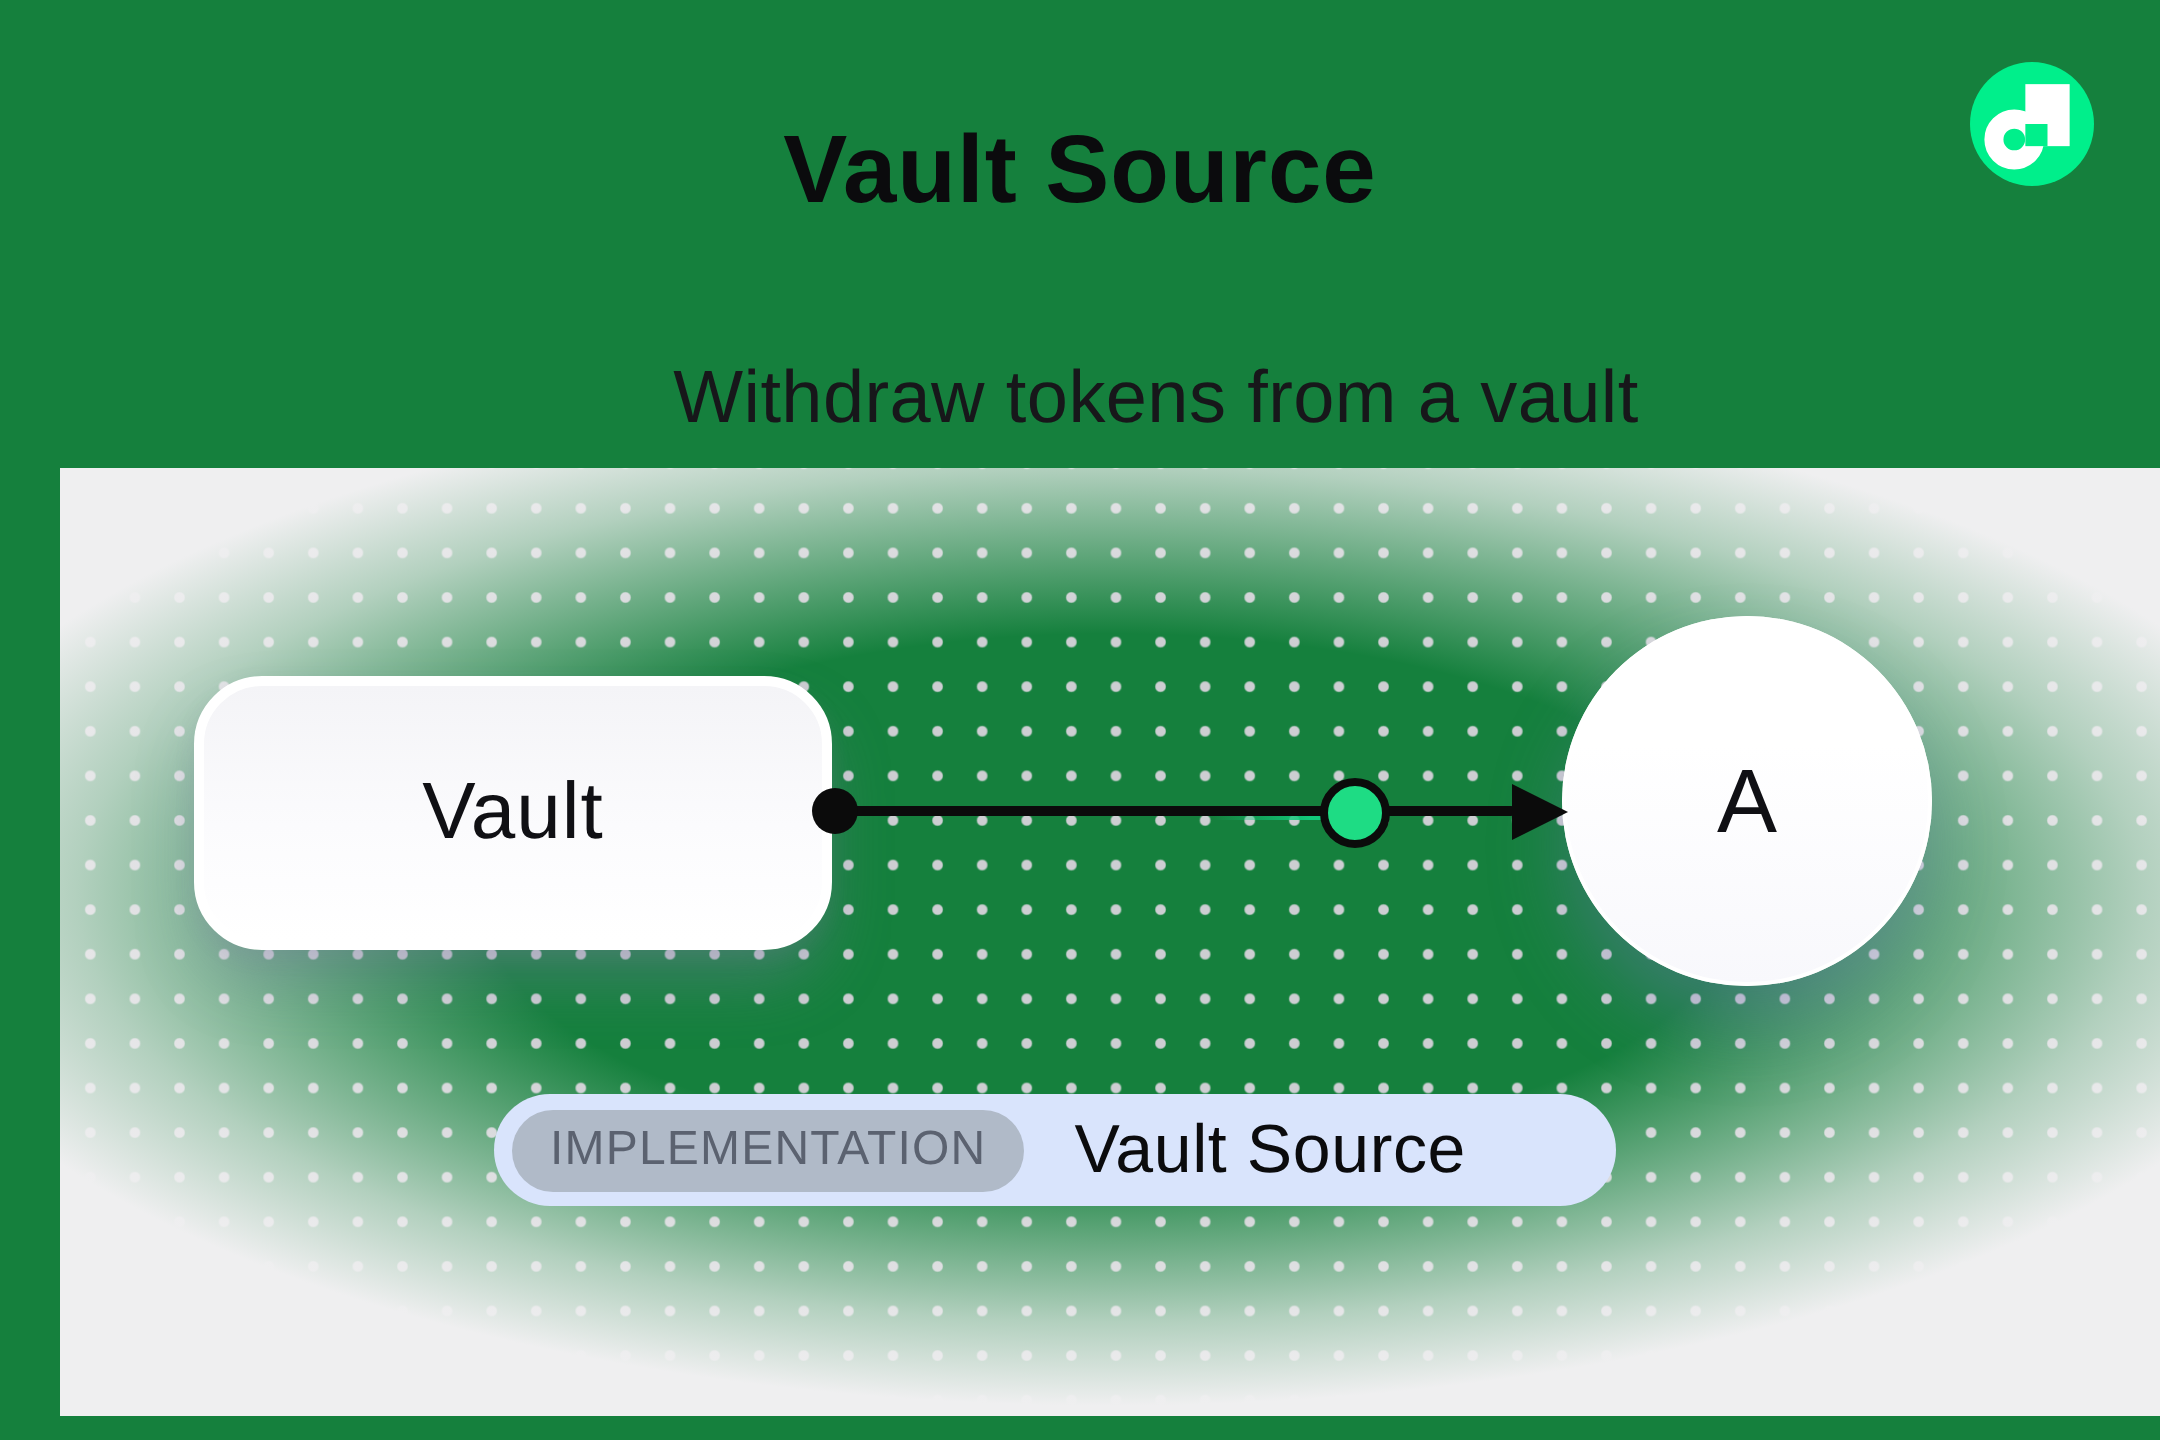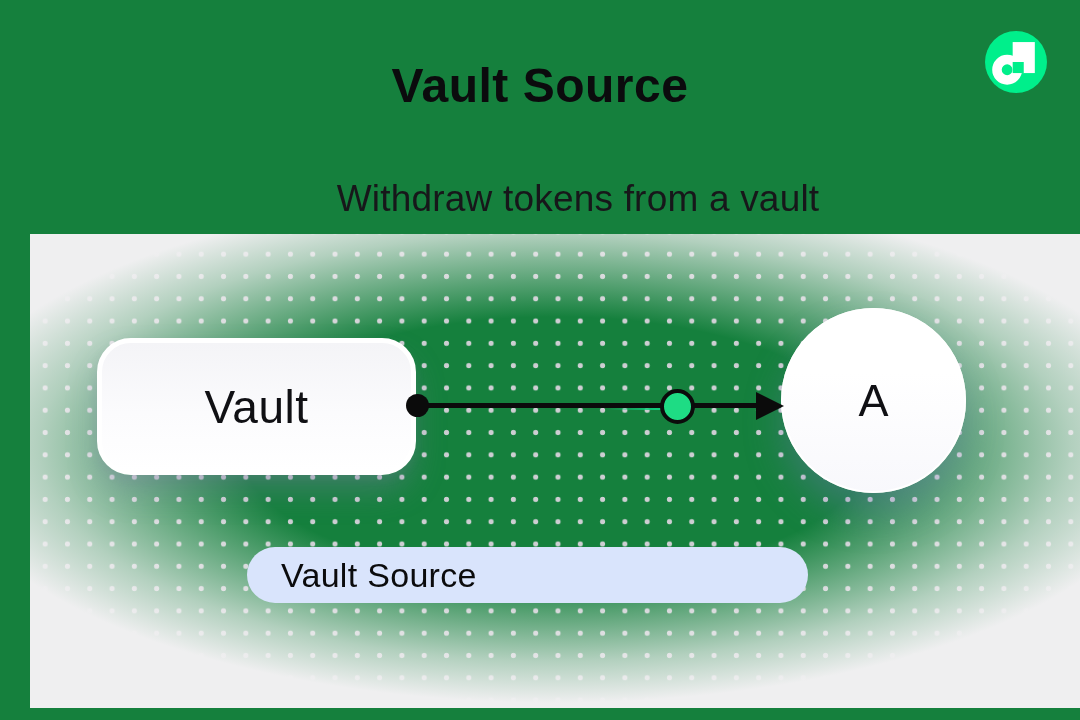--- a/index.html
+++ b/index.html
@@ -43,21 +43,21 @@
 
   .vault-box{
     position:absolute;left:97px;top:338px;width:319px;height:137px;
     box-sizing:border-box;
     border:5px solid #ffffff;
     border-radius:34px;
     background:linear-gradient(180deg,#f4f4f7 0%,#fbfbfd 55%,#ffffff 100%);
     box-shadow:0 18px 32px -4px rgba(126,126,168,0.38),0 4px 10px rgba(130,130,160,0.12);
     display:flex;align-items:center;justify-content:center;
   }
-  .vault-box span{font-size:46px;font-weight:400;color:#101014;letter-spacing:0.5px;}
+  .vault-box span{font-size:40px;font-weight:400;color:#101014;letter-spacing:0.5px;}
 
   .edge-line{
     position:absolute;left:417px;top:403px;width:341px;height:5px;
     background:#0b0b0b;border-radius:3px;z-index:3;
   }
   .edge-green-trail{
     position:absolute;left:606px;top:406px;width:58px;height:4px;z-index:2;
     background:linear-gradient(90deg,rgba(18,201,123,0) 0%,#12c97b 85%);
     border-radius:2px;
   }
@@ -137,16 +137,17 @@
   <div class="edge-line" style="background: rgb(11, 11, 11);"></div>
   <div class="edge-start-dot"></div>
   <div class="token-node" style="background: rgb(30, 220, 132);"></div>
   <div class="arrowhead"></div>
 
   <div class="account-circle">
     <span>A</span>
   </div>
 
   <div class="impl-pill" style="background: rgb(217, 228, 252);">
+    <span class="impl-badge" style="background: rgb(176, 186, 200);">IMPLEMENTATION</span>
     <span class="impl-label">Vault Source</span>
   </div>
 
 </div>
 
 </body></html>

